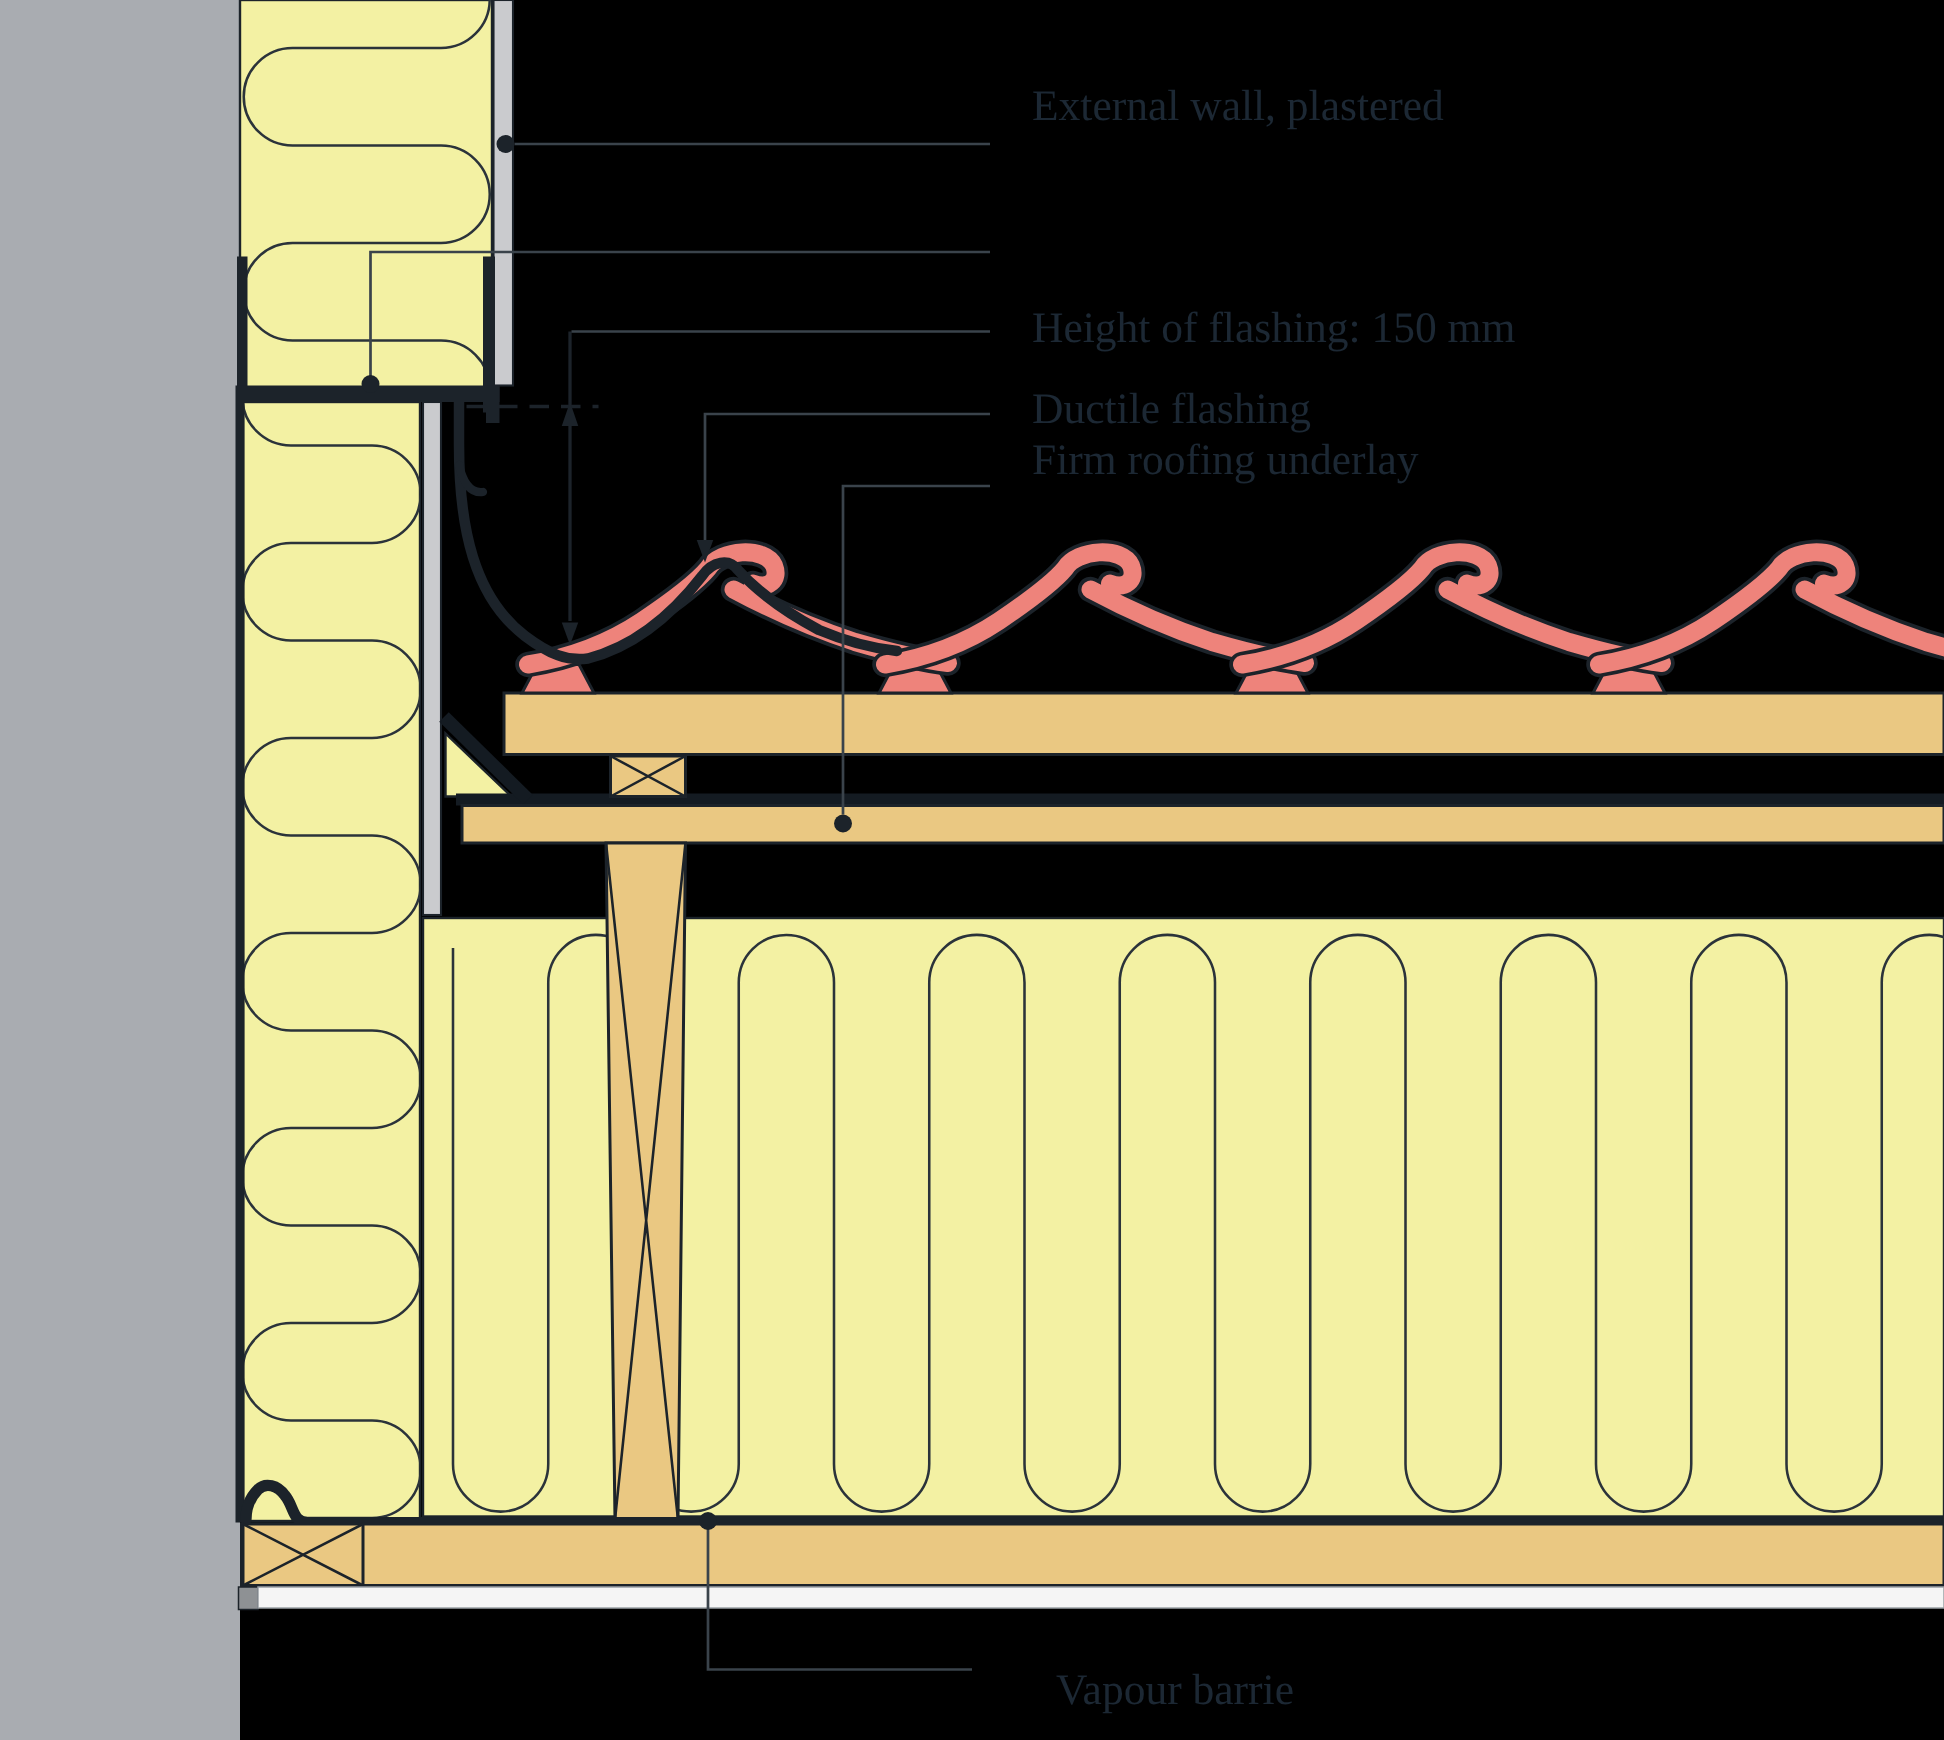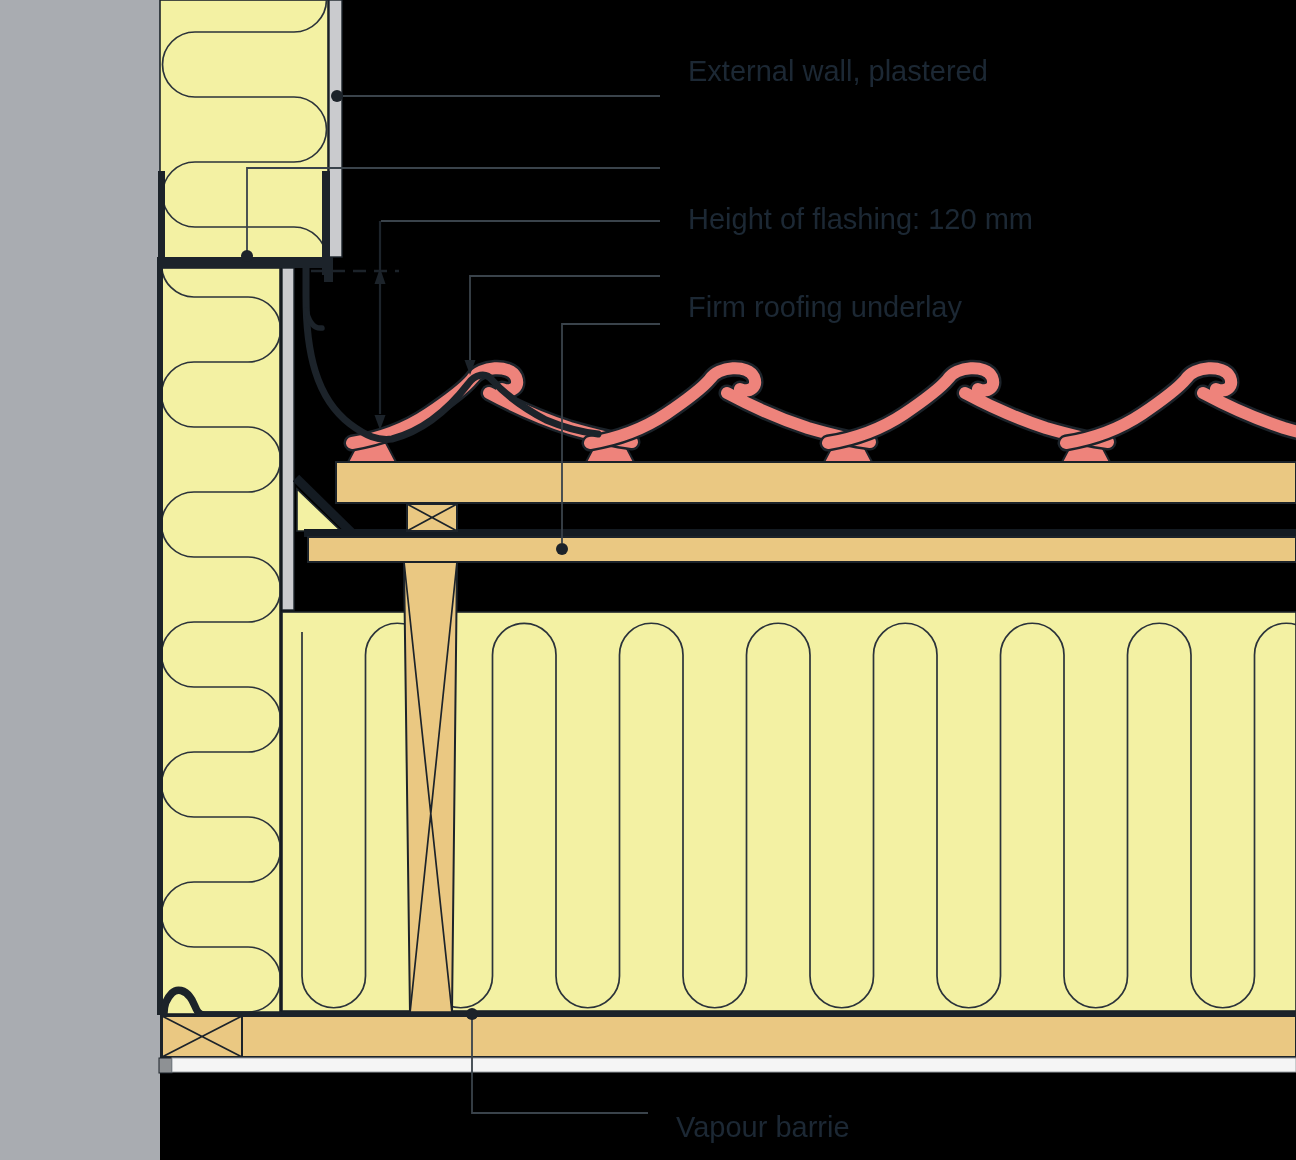--- a/index.html
+++ b/index.html
@@ -2,21 +2,21 @@
 <html style="--bg: #000000; --wall: #A9ACB1; --plaster: #CACBCE; --ins: #F3F1A3; --wood: #EAC882; --tile: #EE837B; --ink: #1C232A; --text: #1C2834; --white: #F5F5F5; --square: #8E9194;"><head>
 <meta charset="utf-8">
 <style>
   :root{
     --bg:#000000; --wall:#A9ACB1; --plaster:#CACBCE; --ins:#F3F1A3;
     --wood:#EAC882; --tile:#EE837B; --ink:#1C232A; --text:#1C2834;
     --white:#F5F5F5; --square:#8E9194;
   }
   html,body{margin:0;padding:0;background:var(--bg);}
   .stage{position:relative;width:1296px;height:1160px;background:var(--bg);overflow:hidden;
-         font-family:Liberation Sans, sans-serif;}
+         font-family:Liberation Serif, serif;}
   .stage svg{position:absolute;left:0;top:0;}
   .ins{fill:var(--ins);stroke:var(--ink);stroke-width:1.6}
   .hatch{fill:none;stroke:#2b333a;stroke-width:1.7}
   .wood{fill:var(--wood);stroke:var(--ink);stroke-width:2}
   .plaster{fill:var(--plaster);stroke:var(--ink);stroke-width:1.4}
   .tile{fill:var(--tile);stroke:var(--ink);stroke-width:2}
   .band-o{fill:none;stroke:var(--ink);stroke-width:17;stroke-linecap:round;stroke-linejoin:round}
   .band-i{fill:none;stroke:var(--tile);stroke-width:12;stroke-linecap:round;stroke-linejoin:round}
   .blk{fill:var(--ink);stroke:none}
   .flash{fill:none;stroke:var(--ink);stroke-width:7;stroke-linecap:round}
@@ -156,16 +156,17 @@
       <path class="lead" d="M660,324 H562 V543"></path>
         <circle class="dot" cx="562" cy="549" r="6"></circle>
     </g>
     <g>
       <path class="lead" d="M472,1016 V1113 H648"></path>
         <circle class="dot" cx="472" cy="1014" r="6"></circle>
     </g>
   </svg>
 
   <div class="lbl" style="left:688px;top:52px">External wall, plastered</div>
-  <div class="lbl" style="left:688px;top:200px">Height of flashing: 120 mm</div>
+  <div class="lbl" style="left:688px;top:200px">Height of flashing: 150 mm</div>
+  <div class="lbl" style="left:688px;top:254px">Ductile flashing</div>
   <div class="lbl" style="left:688px;top:288px">Firm roofing underlay</div>
-  <div class="lbl" style="left:676px;top:1108px">Vapour barrie</div>
+  <div class="lbl" style="left:704px;top:1108px">Vapour barrie</div>
 </div>
 
 </body></html>

